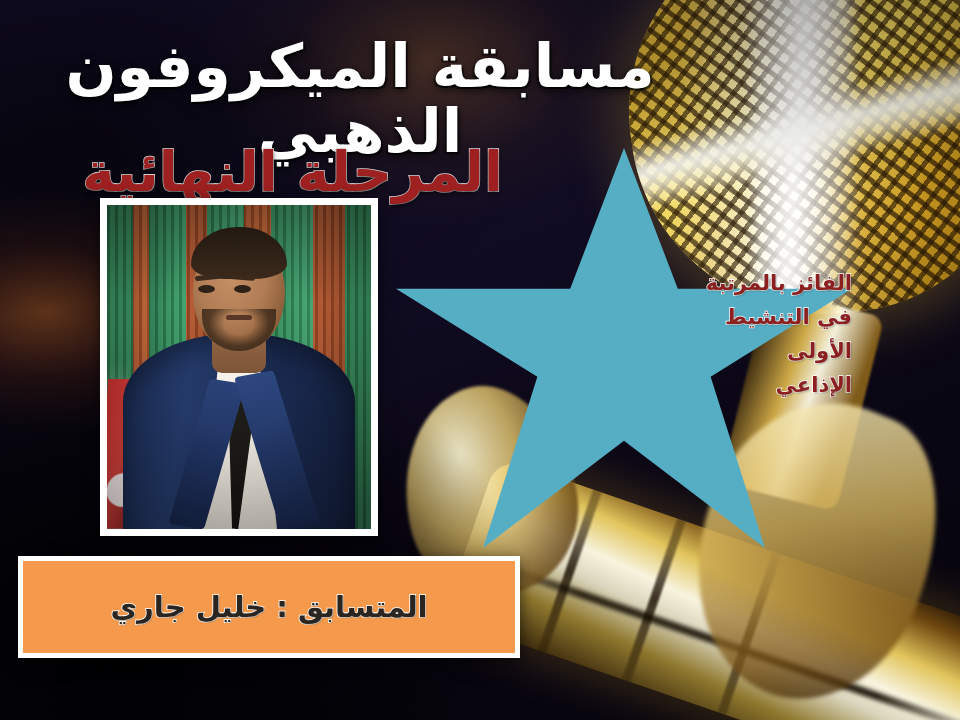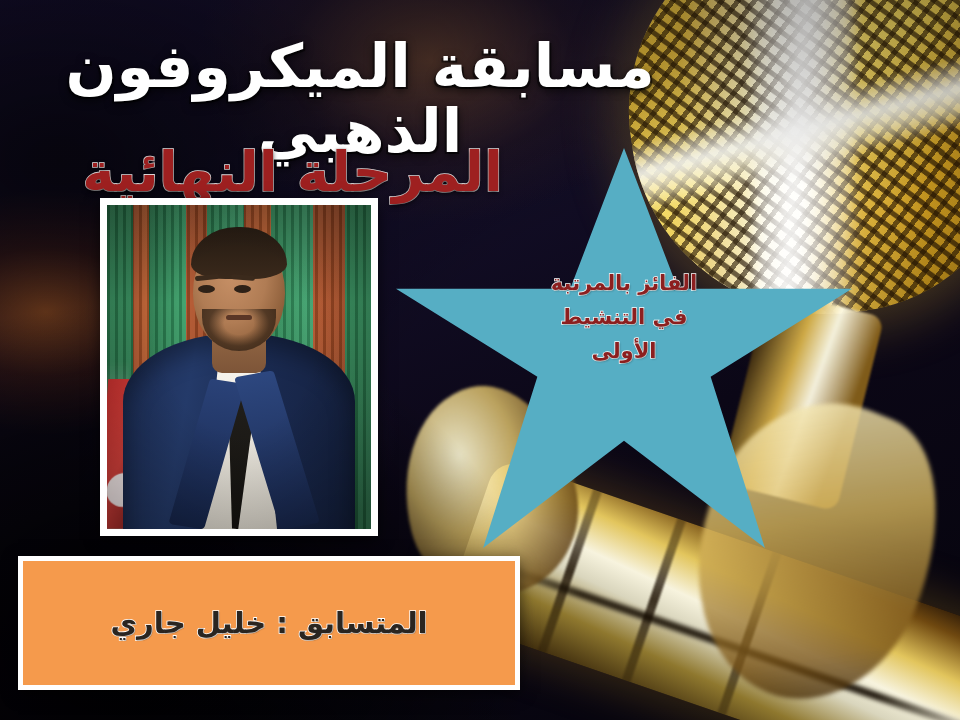--- a/index.html
+++ b/index.html
@@ -326,27 +326,27 @@
     text-align:center;
     direction:rtl;
     color:#8c1f1f;
     font-size:21px;
     font-weight:bold;
     line-height:1.62;
     -webkit-text-stroke:1.5px #ffffff;
     paint-order:stroke fill;
     text-shadow:1px 1px 2px rgba(0,0,0,.30);
   }
-  .star-text div{display:block;}
+  .star-text div{display:block;text-align:right;}
 
   
   .banner{
     position:absolute;
     left:18px;top:556px;
-    width:502px;height:134px;
+    width:502px;height:102px;
     background:#f59a4c;
     border:5px solid #ffffff;
     box-sizing:border-box;
     box-shadow:0 4px 14px rgba(0,0,0,.55);
     display:flex;flex-direction:column;
     align-items:center;justify-content:center;
     gap:14px;
   }
   .banner-line{
     direction:rtl;
@@ -415,20 +415,21 @@
     </div>
   </div>
 
   <div class="star-wrap">
     <div class="star-outline"></div>
     <div class="star"></div>
     <div class="star-text">
       <div>الفائز بالمرتبة</div>
       <div>في التنشيط</div>
       <div>الأولى</div>
+      <div>الإذاعي</div>
     </div>
   </div>
 
   <div class="banner">
     <div class="banner-line">المتسابق : خليل جاري</div>
   </div>
 
 </div>
 
 </body></html>

